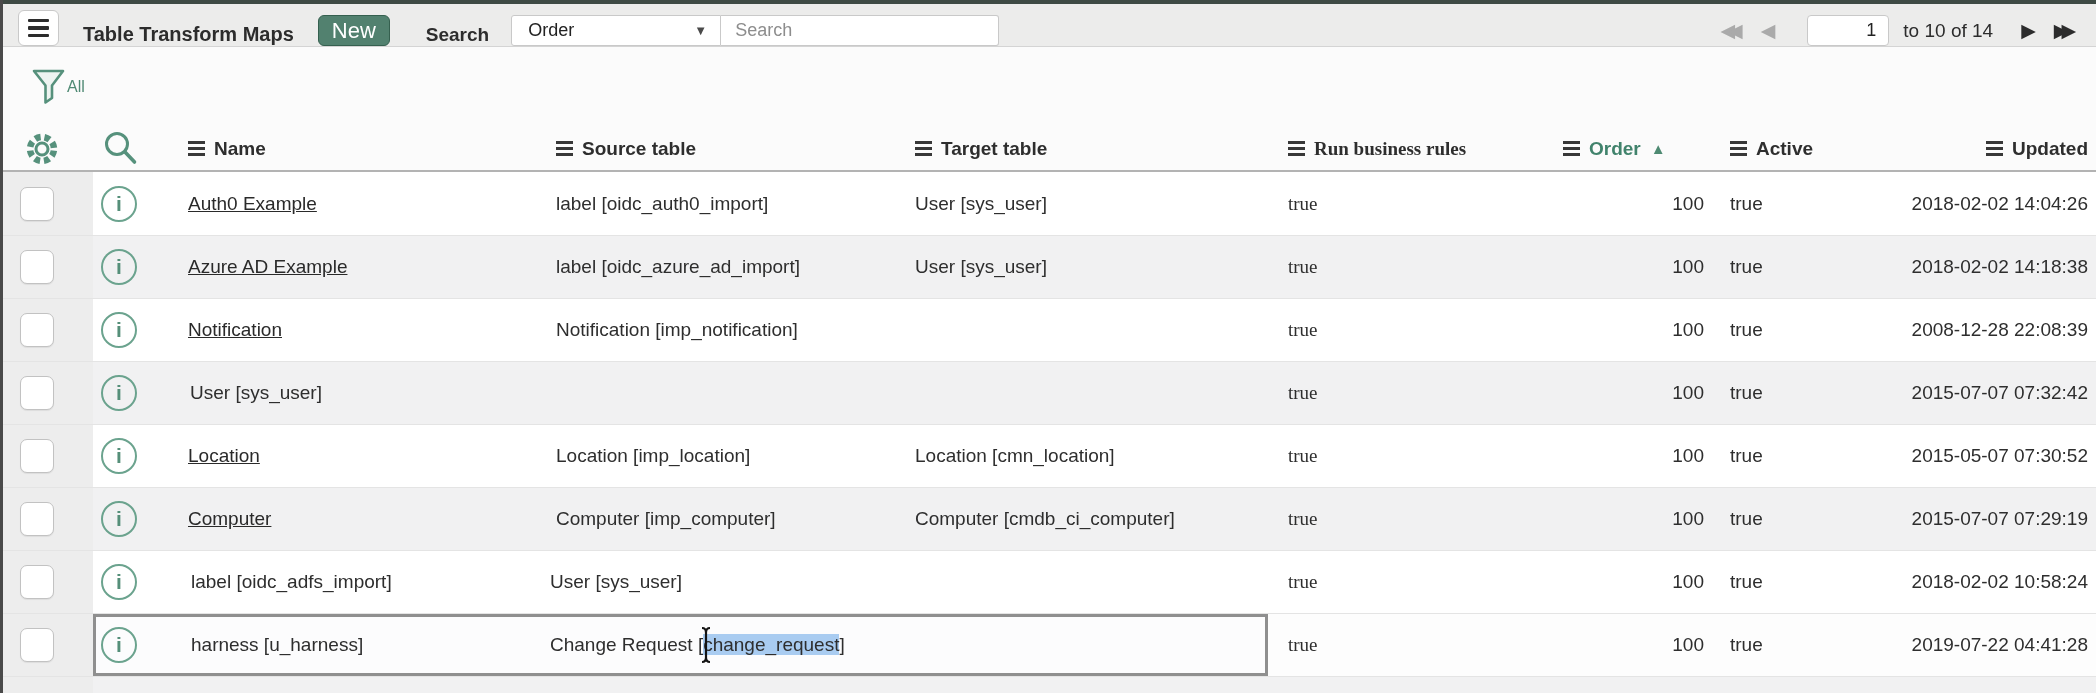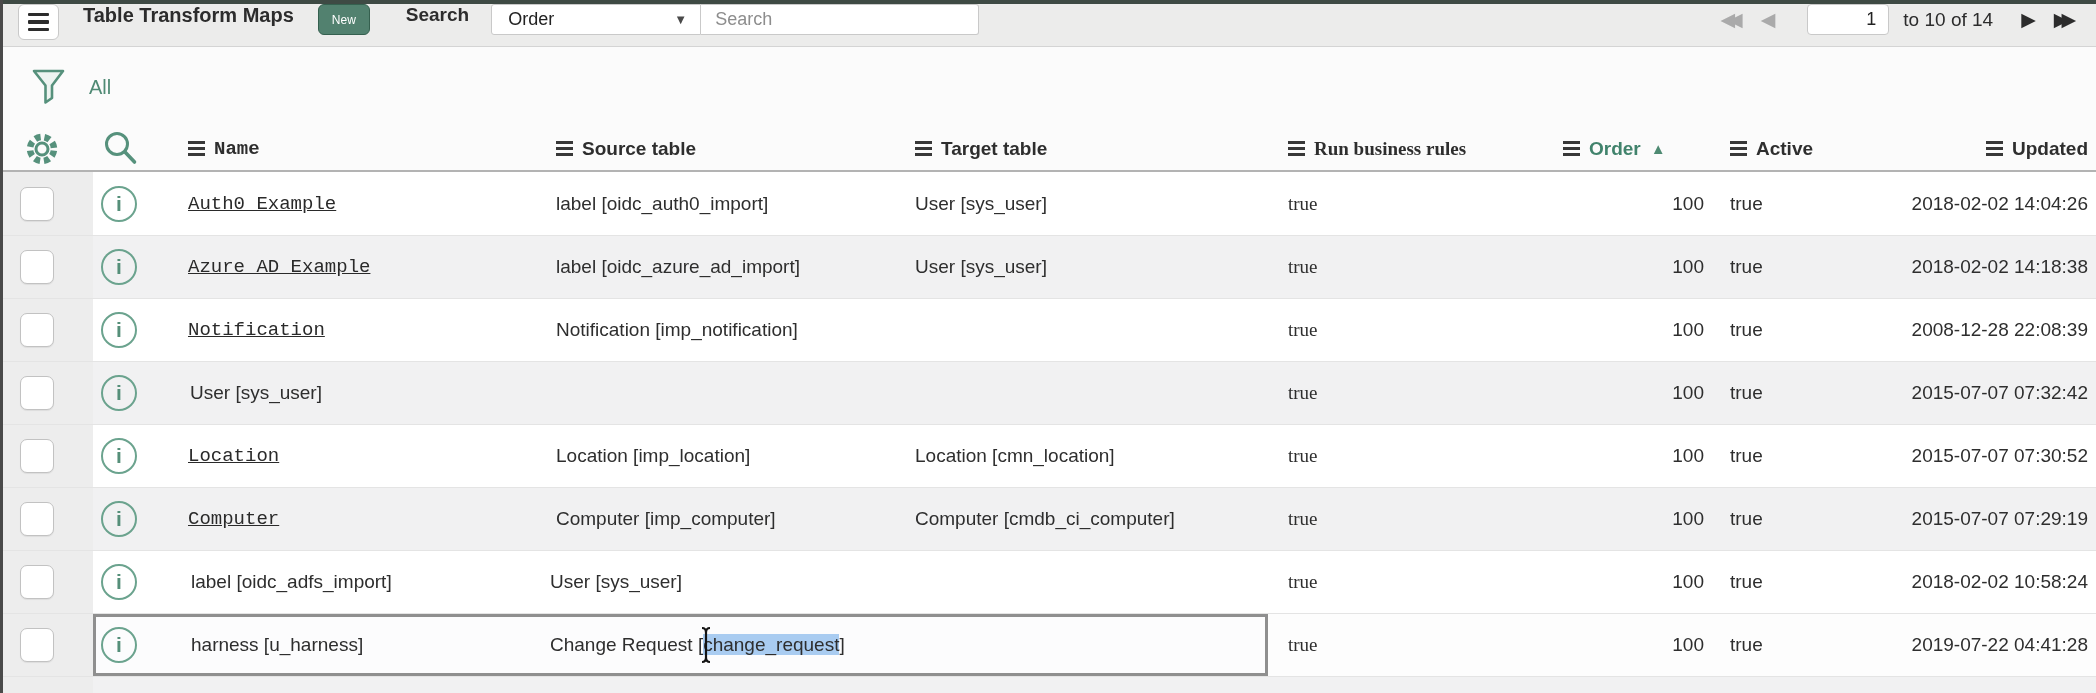--- a/index.html
+++ b/index.html
@@ -6,27 +6,27 @@
   html,body { width:2096px; height:693px; overflow:hidden; }
   body {
     font-family:"Liberation Sans","DejaVu Sans",sans-serif;
     color:#2e2e2e; background:#fbfbfb; position:relative;
   }
   .app { width:2096px; height:693px; position:relative; border-left:3px solid #4a4a4a; }
   .top-strip { height:4px; background:#3e4a44; }
 
   
   .topbar { height:43px; background:#ececeb; border-bottom:1px solid #d4d4d4;
-            display:flex; align-items:flex-start; padding-left:15px; }
+            display:flex; align-items:flex-end; padding-left:15px; }
   .menu-btn { width:41px; height:36px; background:#fff; border:1px solid #c9c9c9; border-radius:6px;
               display:flex; flex-direction:column; justify-content:center; align-items:center; gap:4px;
               margin-right:24px; cursor:pointer; }
   .menu-btn .bar { width:21px; height:3.4px; background:#2c2c2c; border-radius:1px; }
   .title { font-size:20px; font-weight:700; color:#2c2c2c; margin-right:24px; white-space:nowrap; }
-  .new-btn { background:#52816f; border:1px solid #35604f; color:#fff; font-size:12px;
+  .new-btn { background:#52816f; border:1px solid #35604f; color:#fff; font-size:22px;
              height:31px; padding:0 13px; border-radius:6px; display:flex; align-items:center;
              margin-right:36px; cursor:pointer; }
   .search-lbl { font-size:19px; font-weight:600; color:#2d2d2d; margin-right:22px; }
   .col-select { width:210px; height:31px; background:#fff; border:1px solid #c9c9c9;
                 border-radius:3px 0 0 3px; display:flex; align-items:center; justify-content:space-between;
                 padding:0 13px 0 16px; font-size:18px; color:#222; cursor:pointer; }
   .col-select .chev { font-size:13px; color:#4a4a4a; }
   .search-input { width:278px; height:31px; border:1px solid #c9c9c9; border-left:none;
                   border-radius:0 3px 3px 0; padding:0 14px; font-size:18px; color:#222;
                   font-family:"Liberation Sans","DejaVu Sans",sans-serif; outline:none; }
@@ -39,31 +39,31 @@
   .pg + .pg { margin-left:18px; }
   .page-input { width:82px; height:31px; border:1px solid #c9c9c9; border-radius:4px;
                 text-align:right; padding-right:12px; font-size:18px; margin:0 14px 0 32px;
                 font-family:"Liberation Sans","DejaVu Sans",sans-serif; outline:none; color:#222; }
   .range { font-size:19px; color:#2c2c2c; margin-right:28px; white-space:nowrap; }
   .pg-next { margin-left:0; } .pg-last { margin-left:26px; }
 
   
   .filter-row { height:80px; display:flex; align-items:center; padding-left:27px; background:#fbfbfb; }
   .funnel { cursor:pointer; display:flex; }
-  .filter-all { font-size:20px; color:#4f8a74; margin-left:22px; cursor:pointer; }
+  .filter-all { font-size:16px; color:#4f8a74; cursor:pointer; }
 
   
   .colhead { height:45px; display:flex; align-items:center; background:#fbfbfb;
              border-bottom:2px solid #b3b3b3; }
   .cb-col { flex:0 0 90px; height:100%; display:flex; align-items:center; padding-left:17px; }
   .colhead .cb-col { padding-left:20px; }
   .row-main { flex:1; display:flex; align-items:center; height:100%; position:relative; }
   .cell { display:flex; align-items:center; height:100%; font-size:19px; color:#2e2e2e; }
   .c-info    { flex:0 0 95px;  padding-left:8px; }
-  .c-name    { flex:0 0 365px;font-family:Liberation Mono, monospace; }
+  .c-name    { flex:0 0 365px; }
   .c-source  { flex:0 0 360px; padding-left:3px; }
   .c-target  { flex:0 0 355px; padding-left:2px; position:relative; }
   .c-run     { flex:0 0 285px; padding-left:20px;font-family:Liberation Serif, serif; }
   .c-order   { flex:0 0 155px; justify-content:flex-end; padding-right:4px; }
   .c-active  { flex:0 0 160px; padding-left:22px; }
   .c-updated { flex:1; justify-content:flex-end; padding-right:8px; white-space:nowrap; }
   .hcell { cursor:pointer; }
   .hmenu { display:inline-flex; flex-direction:column; gap:2.6px; margin-right:9px; }
   .hmenu i { display:block; width:17px; height:3.2px; background:#383838; }
   .hlabel { font-weight:700; font-size:19px; color:#2e2e2e; white-space:nowrap; }
@@ -317,21 +317,21 @@
         </div>
         <div class="cell c-source">Location [imp_location]</div>
         <div class="cell c-target">
           <span class="t-text">Location [cmn_location]</span>
 
         </div>
       </div>
       <div class="cell c-run">true</div>
       <div class="cell c-order">100</div>
       <div class="cell c-active">true</div>
-      <div class="cell c-updated">2015-07-07 07:30:52</div>
+      <div class="cell c-updated">2015-05-07 07:30:52</div>
     </div>
   </div>
 
   <div class="row alt">
     <div class="cb-col">
       <span class="checkbox"></span>
     </div>
     <div class="row-main">
       <div class="lead-cells">
         <div class="cell c-info">

